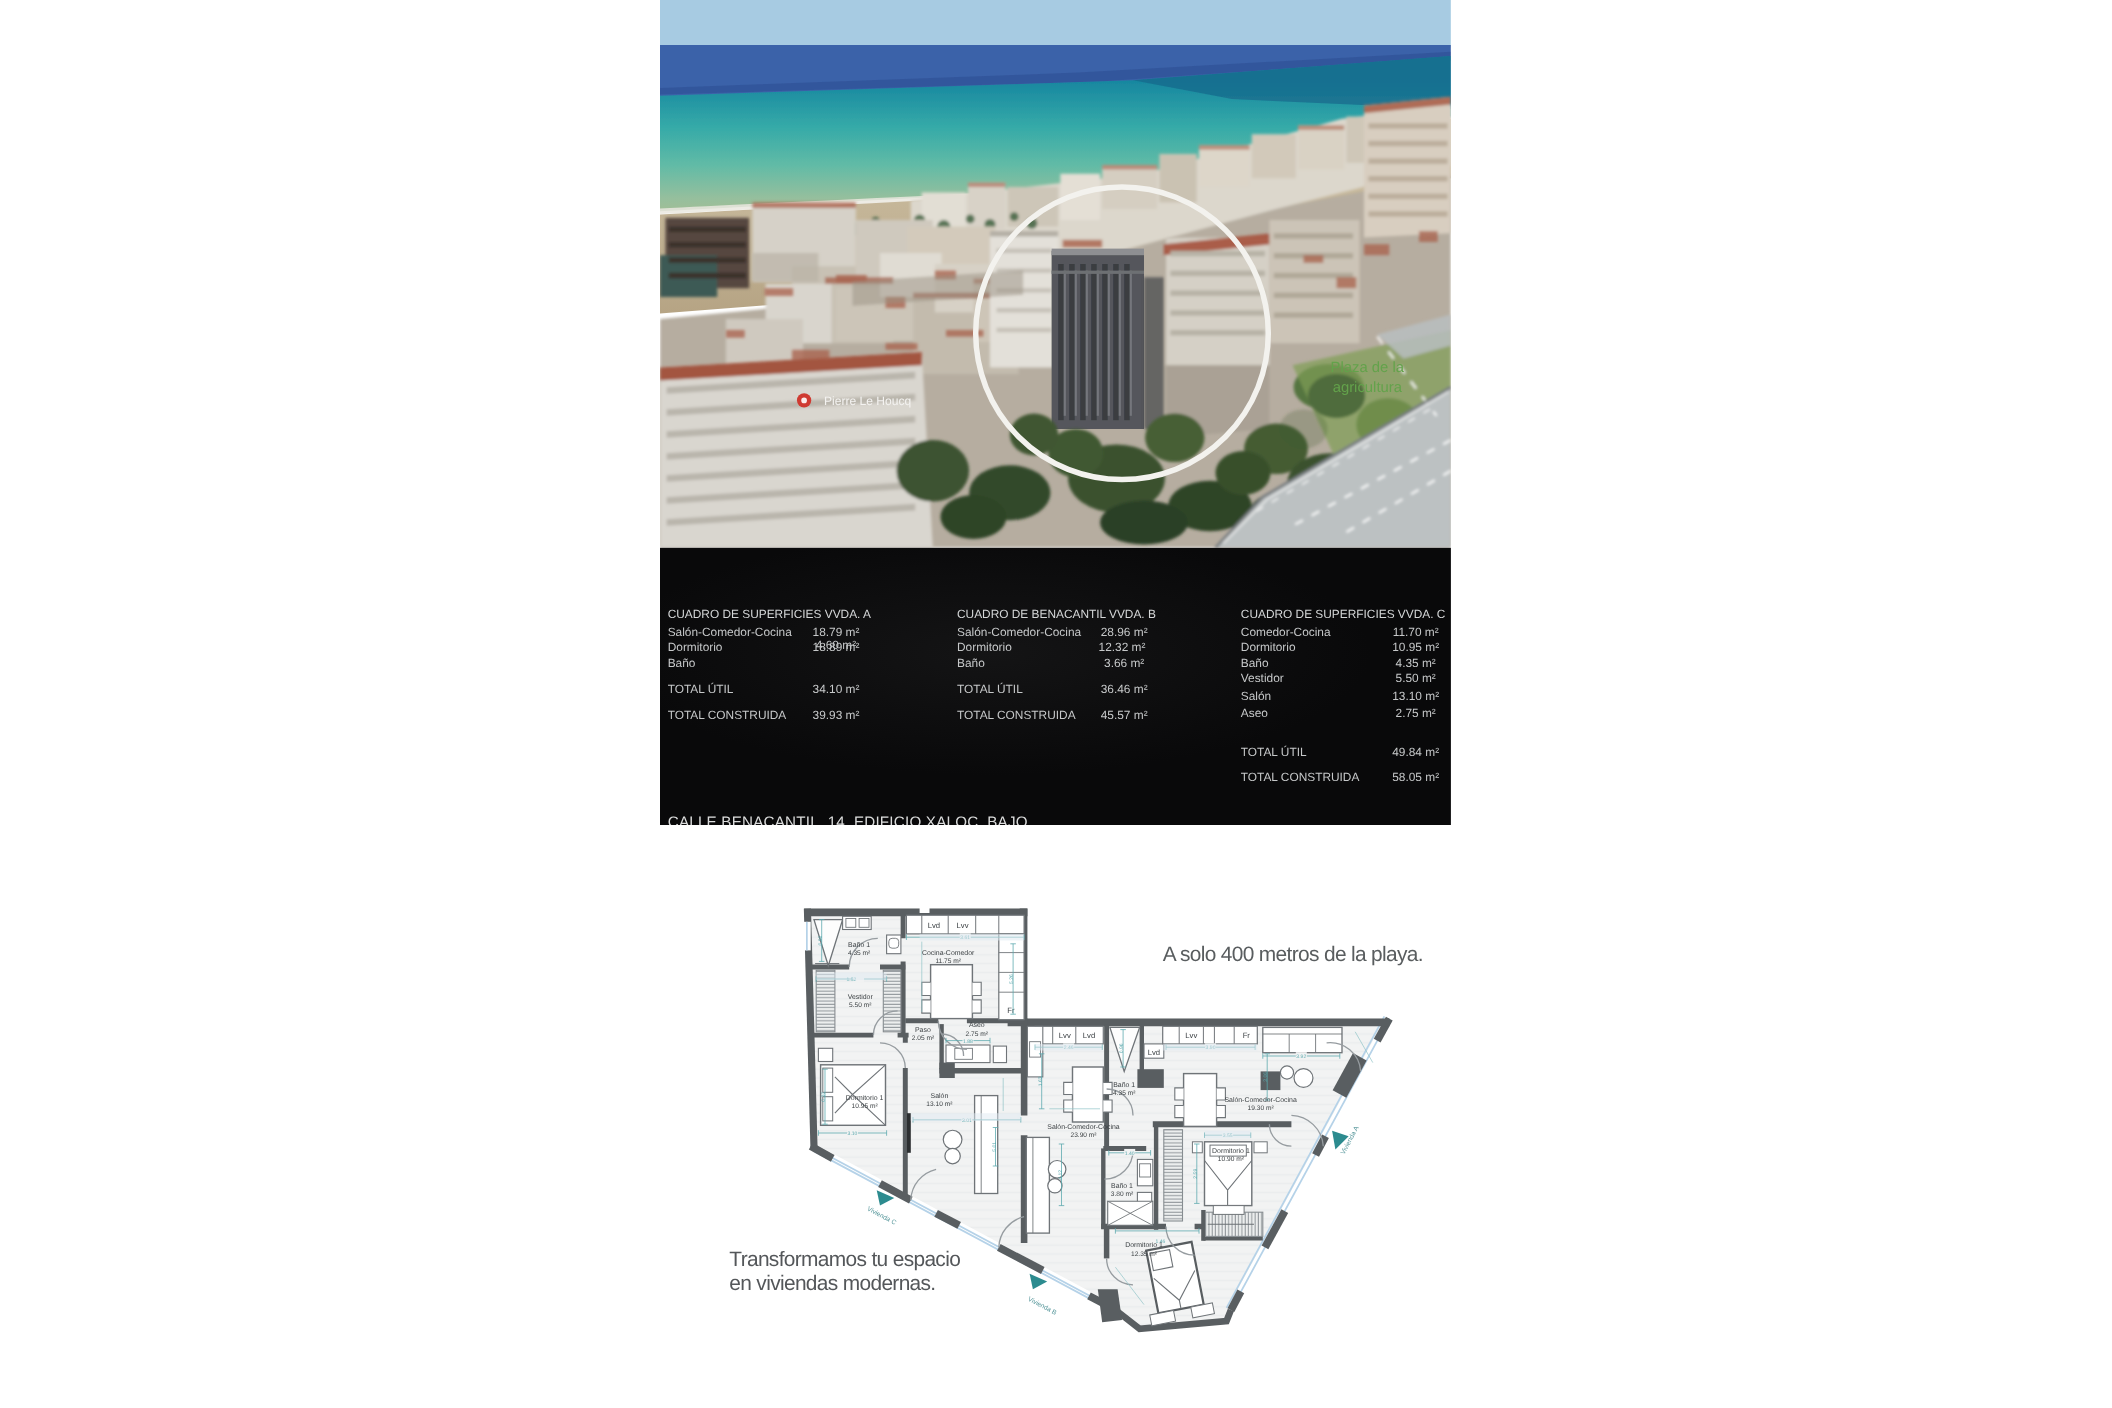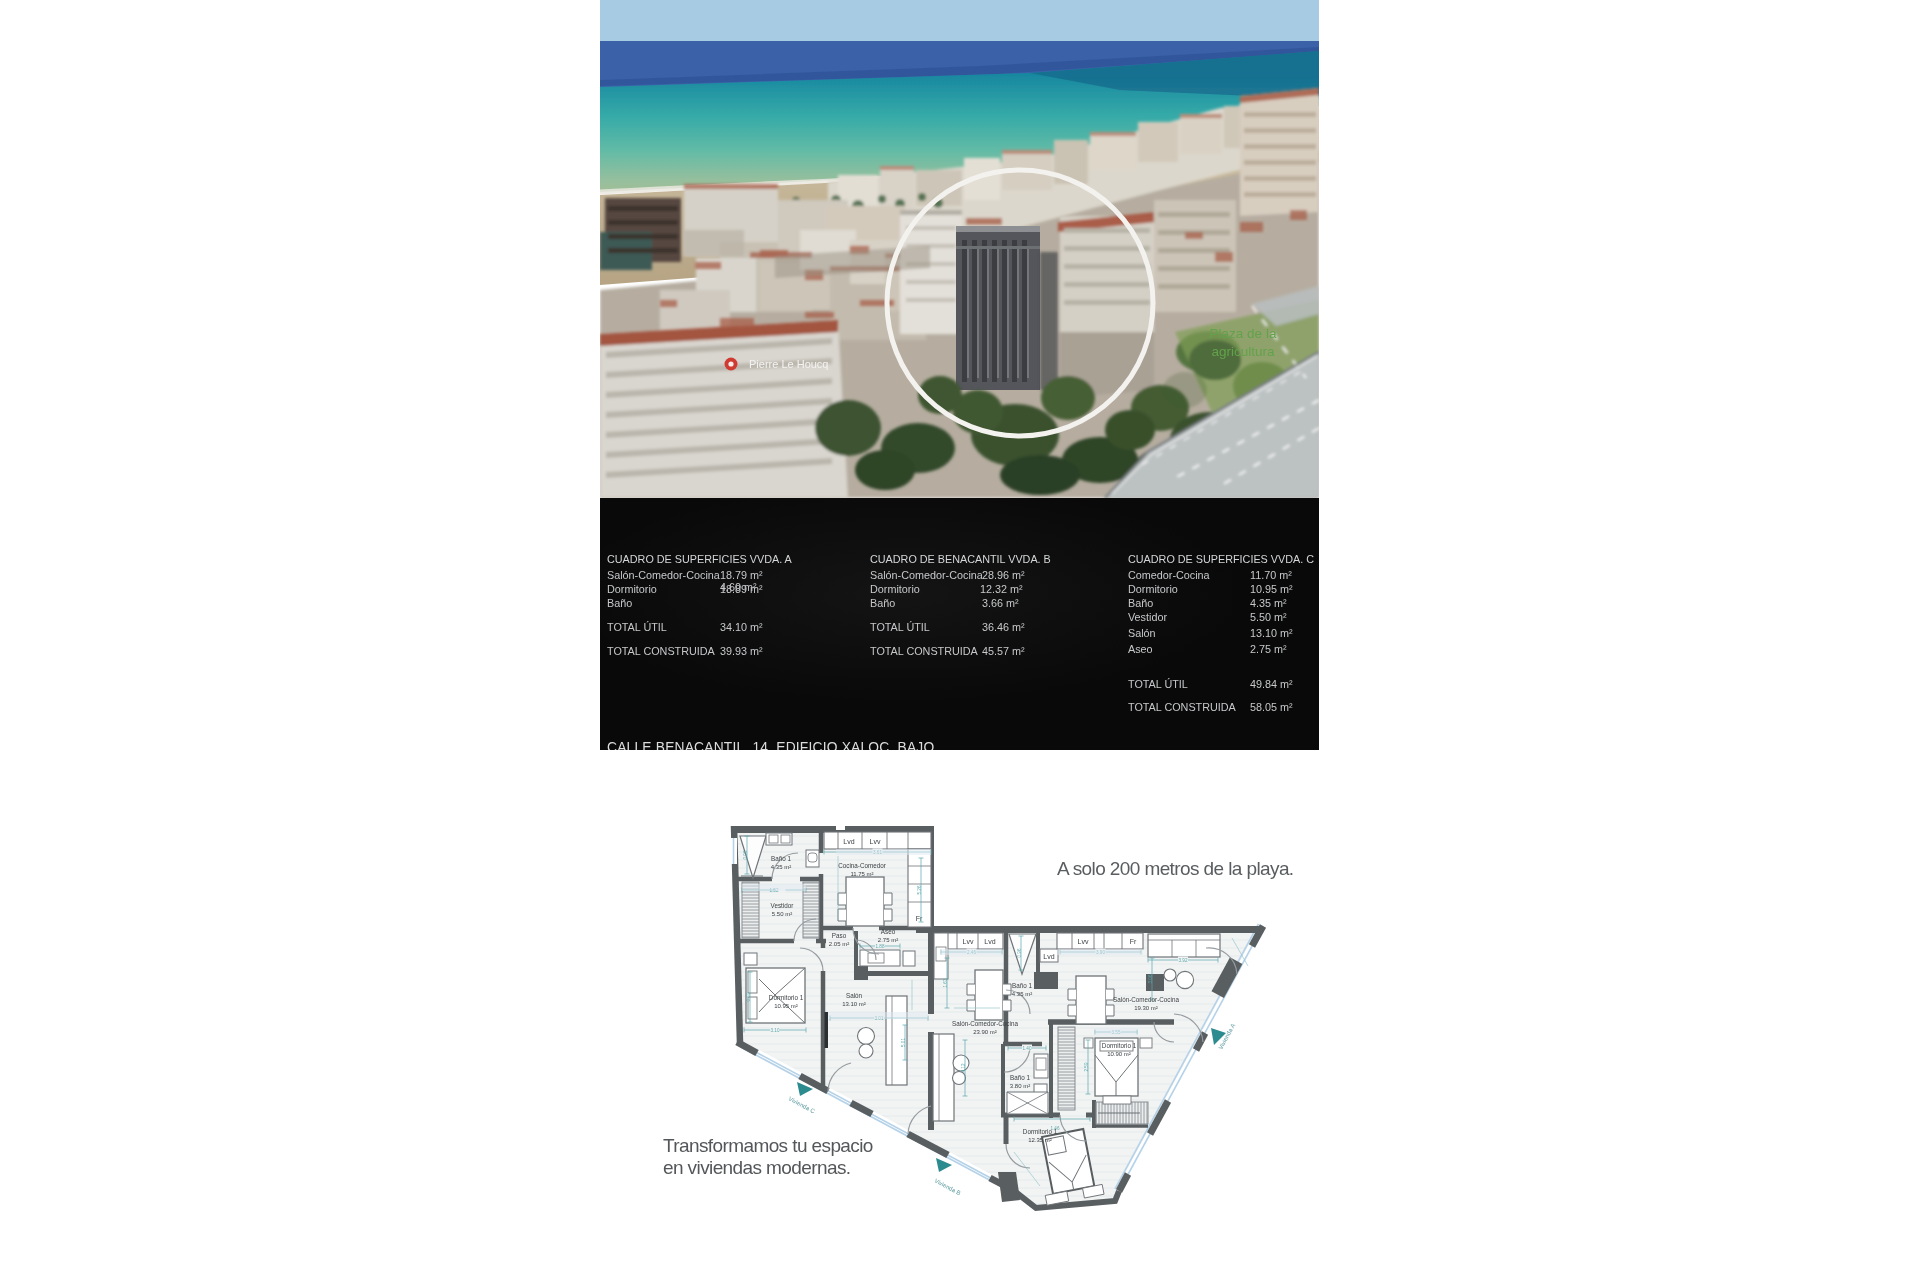--- a/index.html
+++ b/index.html
@@ -1,21 +1,21 @@
 <!DOCTYPE html>
 <html><head><meta charset="utf-8">
 <style>
 html,body{margin:0;padding:0;background:#fff;width:1920px;height:1280px;overflow:hidden;
 font-family:"Liberation Sans",sans-serif;position:relative;-webkit-font-smoothing:antialiased}
 .abs{position:absolute}
 #panel{left:600px;top:498px;width:719px;height:252px;background:radial-gradient(ellipse 60% 55% at 42% 38%, #141415, #09090a 80%);overflow:hidden;color:#cfd1d2}
 .h{font-size:10.8px;color:#d4d6d7}
 .r{font-size:10.8px;color:#c6c8c9}
 .row{position:absolute;white-space:nowrap;line-height:11px}
-.val{position:absolute;text-align:left;font-size:10.8px;color:#c6c8c9;line-height:11px}
+.val{position:absolute;text-align:center;font-size:10.8px;color:#c6c8c9;line-height:11px}
 #calle{position:absolute;left:7px;top:242px;font-size:13.8px;color:#dcdddd;letter-spacing:.2px}
 #asolo{left:1057px;top:858px;font-size:19px;letter-spacing:-.6px;color:#595d5f}
 #transf{left:663px;top:1135px;font-size:19px;letter-spacing:-.6px;color:#54575a;line-height:21.5px}
 </style></head>
 <body>
 
 <svg class="abs" style="left:600px;top:0" width="719" height="498" viewBox="0 0 719 498">
 <defs>
 <linearGradient id="gsea" x1="0" y1="70" x2="0" y2="200" gradientUnits="userSpaceOnUse">
         <stop offset="0" stop-color="#15849f"></stop>
@@ -595,15 +595,15 @@
 <text x="1040" y="1134" font-size="6.3" fill="#3d4245" text-anchor="middle">Dormitorio 1</text>
 <text x="1040" y="1141.5" font-size="6" fill="#3d4245" text-anchor="middle">12.35 m²</text>
 <polygon points="797,1082 813,1089 800,1096" fill="#2c8b8f"></polygon>
 <text x="788" y="1100" font-size="6" fill="#57979b" transform="rotate(28 788 1100)">Vivienda C</text>
 <polygon points="936,1158 952,1165 939,1172" fill="#2c8b8f"></polygon>
 <text x="934" y="1182" font-size="6" fill="#57979b" transform="rotate(28 934 1182)">Vivienda B</text>
 <polygon points="1211,1028 1226,1033 1214,1045" fill="#2c8b8f"></polygon>
 <text x="1222" y="1050" font-size="6" fill="#57979b" transform="rotate(-62 1222 1050)">Vivienda A</text>
 </svg>
 
-<div class="abs" id="asolo">A solo 200 metros de la playa.</div>
+<div class="abs" id="asolo">A solo 400 metros de la playa.</div>
 
 <div class="abs" id="transf">Transformamos tu espacio<br>en viviendas modernas.</div>
 
 </body></html>

